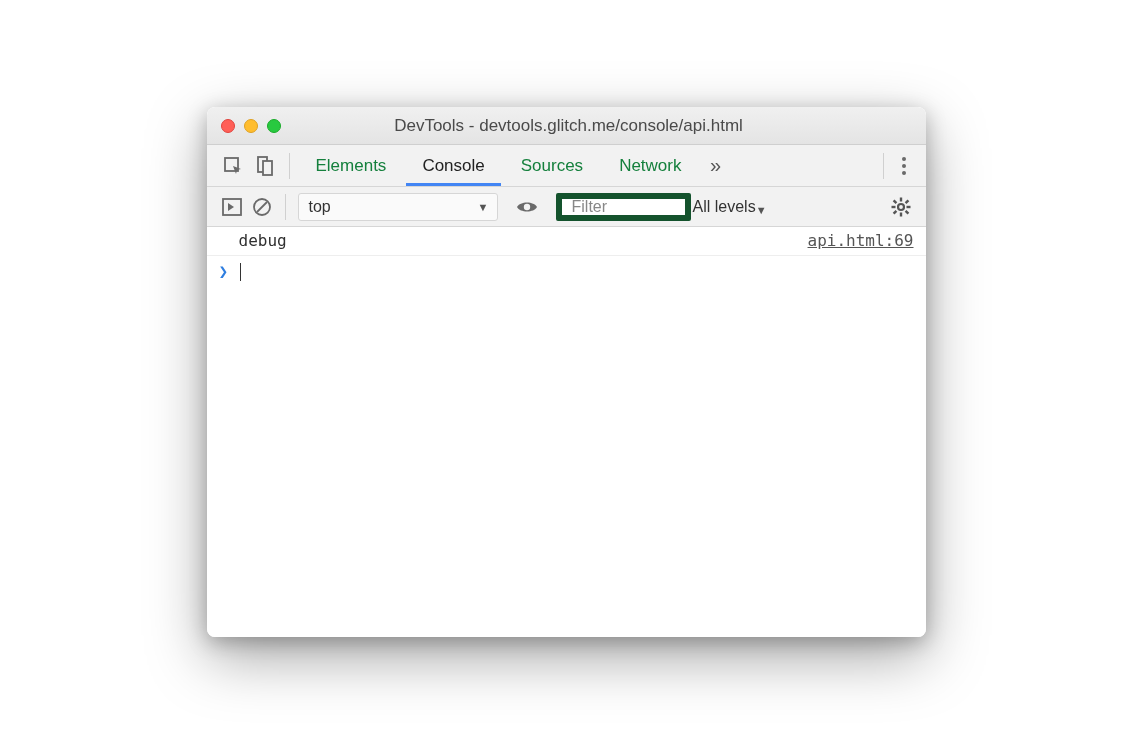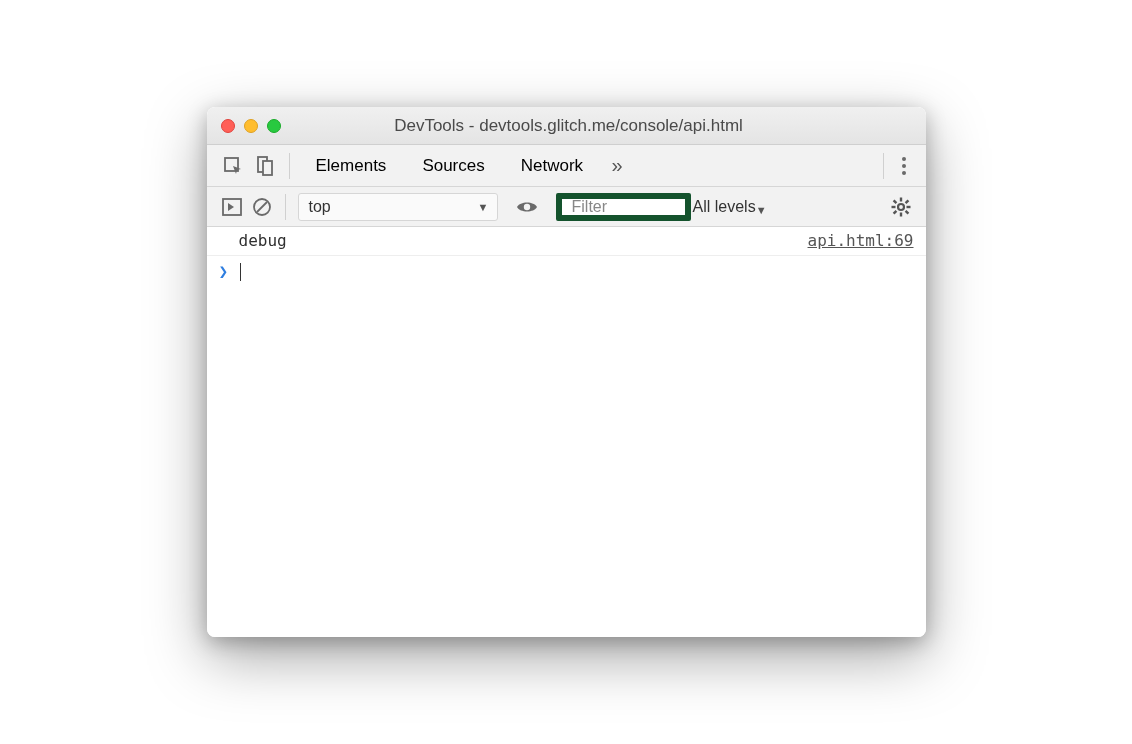--- a/index.html
+++ b/index.html
@@ -80,21 +80,21 @@
     .tabs {
       display: flex;
       height: 100%;
       align-items: stretch;
     }
     .tab {
       display: flex;
       align-items: center;
       padding: 0 18px;
       font-size: 17px;
-      color: #000000;
+      color: #15803d;
       cursor: pointer;
       position: relative;
     }
     .tab.active {
       color: #222;
     }
     .tab.active::after {
       content: "";
       position: absolute;
       bottom: 0;
@@ -248,20 +248,23 @@
     <div class="icon-btn">
       <svg width="20" height="22" viewBox="0 0 20 22">
         <rect x="3" y="2" width="9" height="15" fill="none" stroke="#6a6a6a" stroke-width="1.8"></rect>
         <rect x="8" y="6" width="9" height="14" fill="#f2f2f2" stroke="#6a6a6a" stroke-width="1.8"></rect>
       </svg>
     </div>
     <div class="vsep"></div>
     <div class="tabs">
       <div class="tab">
           <span>Elements</span>
+        </div>
+      <div class="tab active">
+          <span>Console</span>
         </div>
       <div class="tab">
           <span>Sources</span>
         </div>
       <div class="tab">
           <span>Network</span>
         </div>
     </div>
     <div class="more-tabs">
       <span style="font-size:20px;color:#555">»</span>

